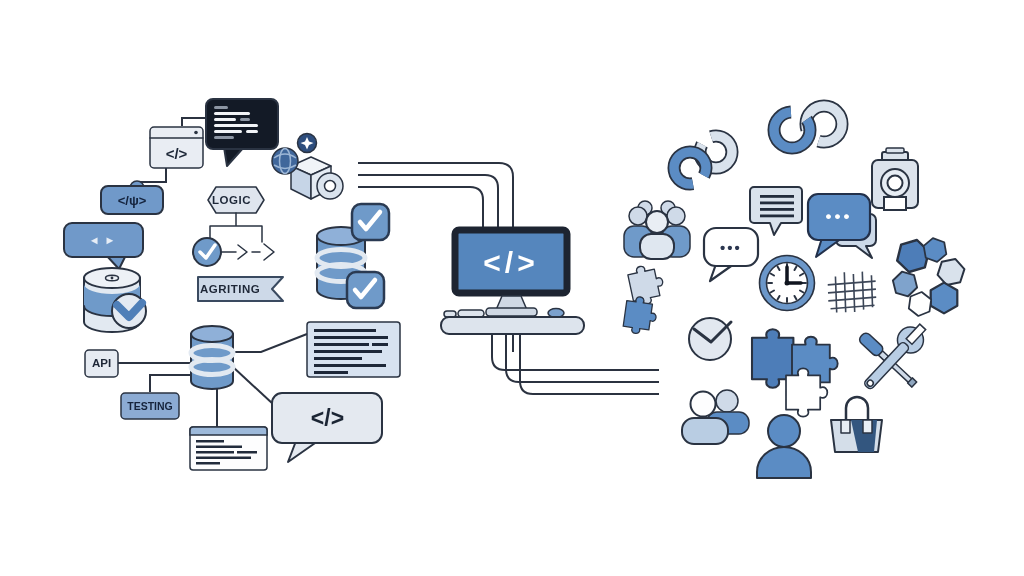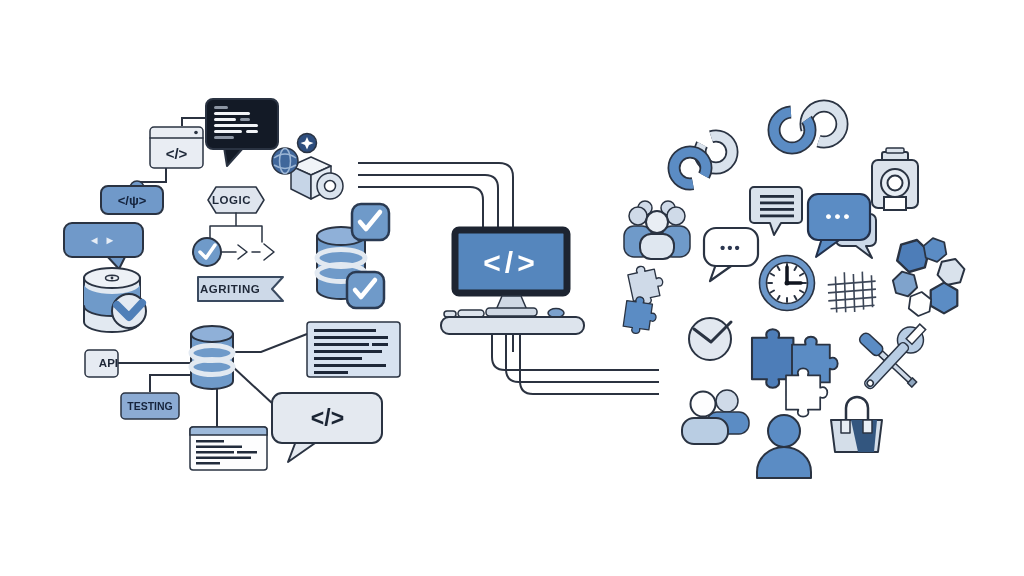--- a/index.html
+++ b/index.html
@@ -318,21 +318,21 @@
   <div class="lbl" style="left:150px;top:146px;width:53px;font-size:15px;color:#1c2636;">&lt;/&gt;</div>
 
   <div class="lbl" style="left:101px;top:194px;width:62px;font-size:13px;color:#14233d;">&lt;/ψ&gt;</div>
 
   <div class="lbl" style="left:64px;top:234px;width:79px;font-size:12px;color:#e6edf6;letter-spacing:3px;">◂ ▸</div>
 
   <div class="lbl" style="left:208px;top:195px;width:47px;font-size:11.5px;color:#1d2738;letter-spacing:0.5px;">LOGIC</div>
 
   <div class="lbl" style="left:200px;top:284px;width:60px;font-size:11.5px;color:#1e2737;letter-spacing:0.5px;">AGRITING</div>
 
-  <div class="lbl" style="left:85px;top:358px;width:33px;font-size:11.5px;color:#1d2636;text-align:right;">API</div>
+  <div class="lbl" style="left:85px;top:358px;width:33px;font-size:11.5px;color:#1d2636;">API</div>
 
   <div class="lbl" style="left:121px;top:401px;width:58px;font-size:10.5px;color:#15233c;">TESTING</div>
 
   <div class="lbl" style="left:290px;top:407px;width:75px;font-size:23px;color:#1b2534;">&lt;/&gt;</div>
 
   <div class="lbl" style="left:455px;top:248px;width:112px;font-size:30px;color:#ffffff;letter-spacing:4px;">&lt;/&gt;</div>
 
   <div class="lbl" style="left:812px;top:208px;width:54px;font-size:17px;color:#ffffff;letter-spacing:3px;">•••</div>
 
   <div class="lbl" style="left:706px;top:240px;width:50px;font-size:15px;color:#2c3750;letter-spacing:2px;">•••</div>

